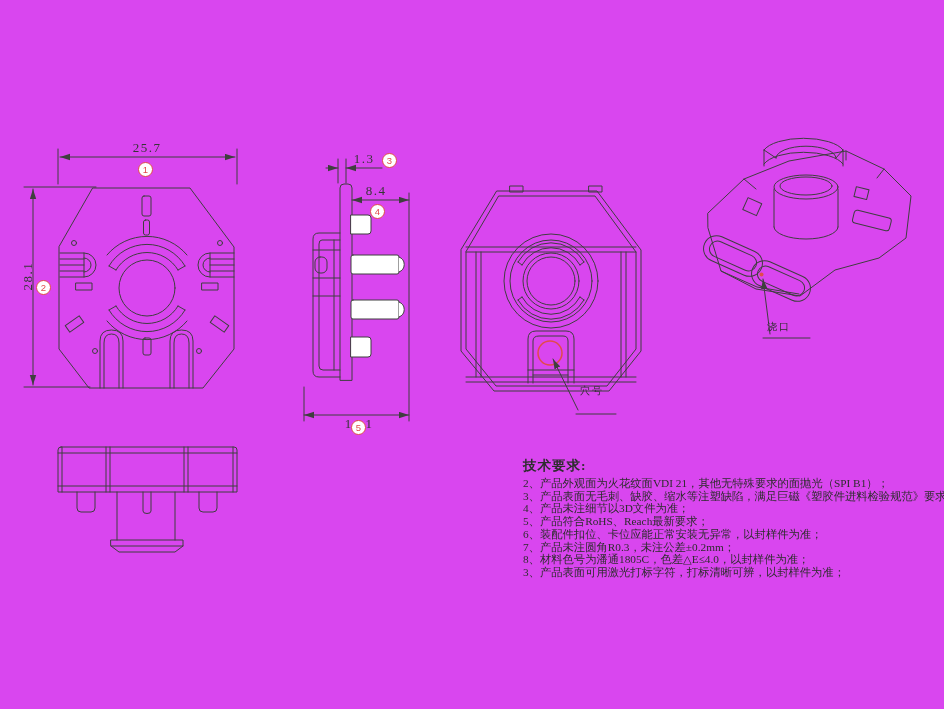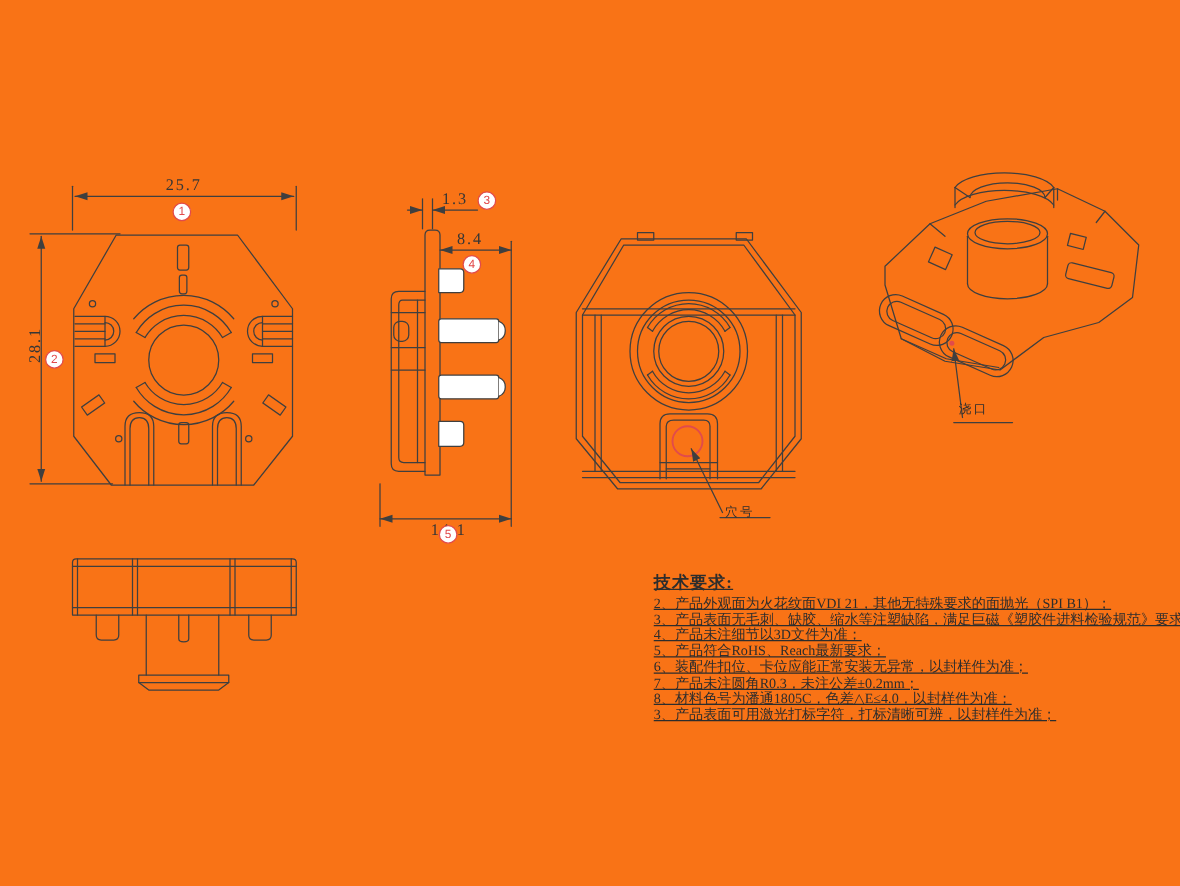--- a/index.html
+++ b/index.html
@@ -1,26 +1,26 @@
 <!DOCTYPE html>
 <html><head>
 <meta charset="utf-8">
 <style>
   html,body{margin:0;padding:0;background:#fff;}
-  .canvas{position:relative;width:944px;height:709px;background:#f97316;overflow:hidden;
+  .canvas{position:relative;width:944px;height:709px;background:#d946ef;overflow:hidden;
           font-family:"Liberation Serif", "DejaVu Serif", serif;}
   svg{position:absolute;left:0;top:0;}
   .lw{stroke:#3f3f3f;stroke-width:1;fill:none;stroke-linecap:round;stroke-linejoin:round;}
   .dim{position:absolute;color:#363636;font-size:13px;letter-spacing:1.5px;text-align:center;}
   .rot{transform:rotate(-90deg);transform-origin:center center;}
   .balloon{position:absolute;width:15px;height:15px;border:1.3px solid #e14b4b;border-radius:50%;
            color:#e14b4b;font-size:9.5px;line-height:13px;text-align:center;background:#fff;
            box-sizing:border-box;font-family:"Liberation Sans", sans-serif;}
   .callout{position:absolute;color:#2e2e2e;font-size:10px;letter-spacing:2px;}
-  .tech{position:absolute;left:523px;top:457px;width:418px;color:#2d2d2d;text-decoration:underline;}
+  .tech{position:absolute;left:523px;top:457px;width:418px;color:#2d2d2d;}
   .tech-title{font-size:13.5px;font-weight:bold;letter-spacing:1px;margin-bottom:2px;}
   .tech-item{font-size:11.3px;line-height:12.7px;white-space:nowrap;}
 </style>
 </head>
 <body>
 
 <div class="canvas">
 
   <svg width="944" height="709" viewBox="0 0 944 709">
     <defs>
@@ -231,21 +231,21 @@
 
   <div class="dim" style="left:350px;top:151px;width:28px;">1.3</div>
   <div class="balloon" style="left:382px;top:153px;">3</div>
 
   <div class="dim" style="left:361px;top:183px;width:30px;">8.4</div>
   <div class="balloon" style="left:370px;top:204px;">4</div>
 
   <div class="dim" style="left:337px;top:416px;width:44px;">14.1</div>
   <div class="balloon" style="left:351px;top:420px;">5</div>
 
-  <div class="callout" style="left:580px;top:403px;text-align:center;">穴号</div>
+  <div class="callout" style="left:580px;top:384px;text-align:center;">穴号</div>
   <div class="callout" style="left:767px;top:320px;">浇口</div>
 
   <div class="tech">
     <div class="tech-title">技术要求:</div>
     <div class="tech-item">2、产品外观面为火花纹面VDI 21，其他无特殊要求的面抛光（SPI B1）；</div>
     <div class="tech-item">3、产品表面无毛刺、缺胶、缩水等注塑缺陷，满足巨磁《塑胶件进料检验规范》要求；</div>
     <div class="tech-item">4、产品未注细节以3D文件为准；</div>
     <div class="tech-item">5、产品符合RoHS、Reach最新要求；</div>
     <div class="tech-item">6、装配件扣位、卡位应能正常安装无异常，以封样件为准；</div>
     <div class="tech-item">7、产品未注圆角R0.3，未注公差±0.2mm；</div>

